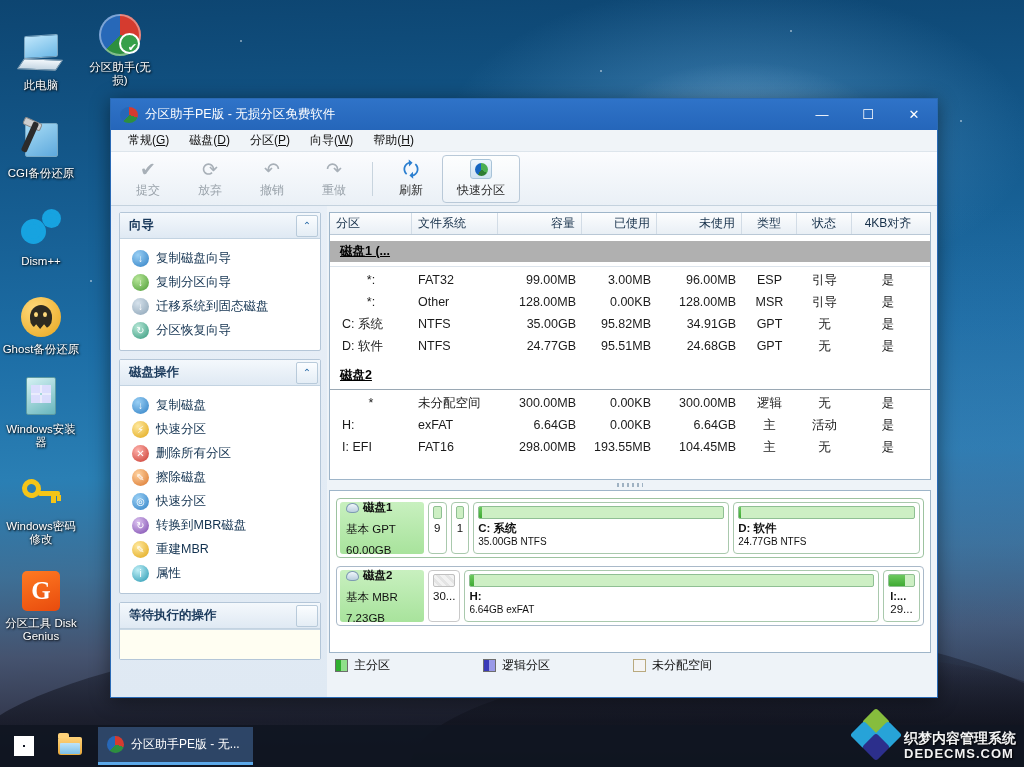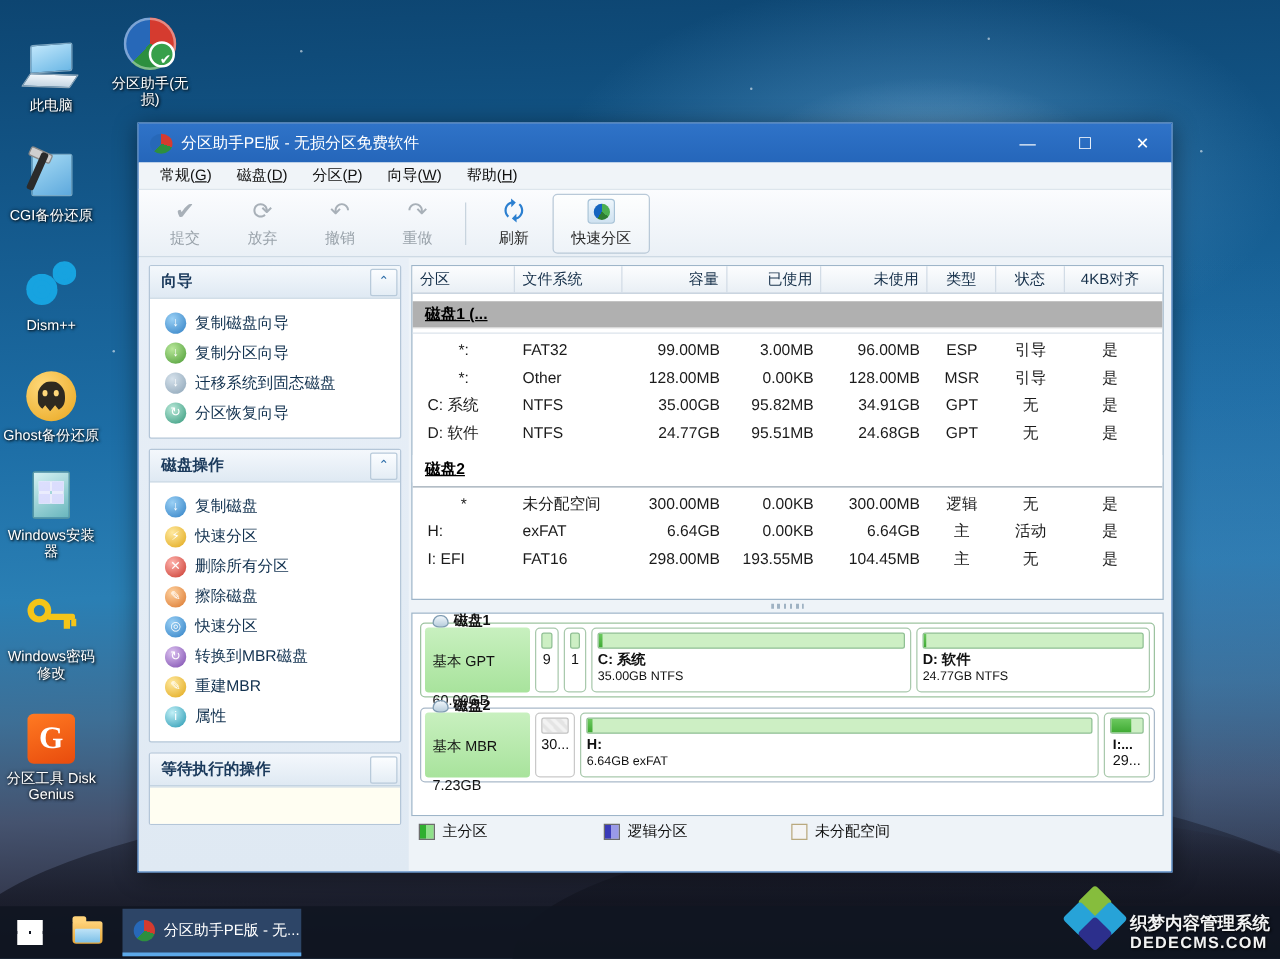--- a/index.html
+++ b/index.html
@@ -92,21 +92,21 @@
     background:
       linear-gradient(90deg,#fff 0 46%,transparent 46% 54%,#fff 54% 100%),
       linear-gradient(180deg,#fff 0 44%,transparent 44% 56%,#fff 56% 100%);
     background-blend-mode: multiply;
   }
   #explorer-button { width:44px; height:42px; display:flex; align-items:center; justify-content:center; }
   .folder-ico { width:24px; height:18px; background:linear-gradient(180deg,#ffd37a,#e8a83a); border-radius:2px 2px 3px 3px; position:relative; }
   .folder-ico::before { content:""; position:absolute; left:0; top:-4px; width:11px; height:5px; background:#ffd37a; border-radius:2px 2px 0 0; }
   .folder-ico::after { content:""; position:absolute; left:2px; top:6px; right:2px; bottom:1px; background:linear-gradient(180deg,#bfe3f7,#7cc0e8); border-radius:1px; }
   #task-item {
-    height:38px; margin-left:6px; padding:0 1px 0 9px;
+    height:38px; margin-left:6px; padding:0 13px 0 9px;
     display:flex; align-items:center; gap:7px;
     background:rgba(70,110,160,.55);
     border-bottom:3px solid #5ca8e8;
     color:#fff; font-size:12px; max-width:160px; white-space:nowrap; cursor:default;
   }
   .task-ico { width:17px; height:17px; border-radius:50%; flex:none;
     background:conic-gradient(#d53b2f 0 30%,#2d8f3f 30% 62%,#2768b8 62% 100%); }
 
   
   #watermark { position:absolute; right:8px; bottom:6px; display:flex; align-items:center; gap:6px; opacity:.95; }
@@ -196,21 +196,21 @@
   .td.c { justify-content:center; }
   .rowsep { height:1px; background:#dce4ec; margin:3px 0 2px; }
 
   
   #splitter { height:10px; display:flex; align-items:center; justify-content:center; flex:none; }
   #splitter .grip { width:26px; height:4px; background:repeating-linear-gradient(90deg,#9fb2c3 0 2px,transparent 2px 5px); }
 
   
   #disk-map { background:#fff; border:1px solid #9eb5c9; flex:1; padding:7px 6px; display:flex; flex-direction:column; gap:8px; min-height:0; }
   .diskbar { border:1px solid #9dc3a0; border-radius:4px; height:60px; display:flex; padding:3px; background:#fff; }
-  .disk-info { width:84px; flex:none; background:linear-gradient(180deg,#c8f0bf,#a8e39c); border-radius:3px; padding:4px 6px; display:flex; flex-direction:column; justify-content:center; gap:18px; }
+  .disk-info { width:84px; flex:none; background:linear-gradient(180deg,#c8f0bf,#a8e39c); border-radius:3px; padding:4px 6px; display:flex; flex-direction:column; justify-content:center; gap:7px; }
   .disk-info .dtitle { display:flex; align-items:center; gap:4px; }
   .disk-ico { width:13px; height:10px; border-radius:50% 50% 45% 45%/70% 70% 40% 40%; background:linear-gradient(180deg,#f0f6fb,#b9cedd); border:1px solid #7e9bb2; flex:none; }
   .disk-info .dname { font-size:11.5px; font-weight:bold; color:#111; }
   .disk-info .dline { font-size:11.5px; color:#111; }
   .parts { flex:1; display:flex; gap:4px; margin-left:4px; min-width:0; }
   .part { border:1px solid #a9c9ad; border-radius:4px; background:#fff; padding:3px 4px 2px; display:flex; flex-direction:column; min-width:0; overflow:hidden; }
   .part .usebar { height:13px; border:1px solid #8fbf93; border-radius:2px; background:#cdefc4; position:relative; overflow:hidden; flex:none; }
   .part .usebar i { display:block; height:100%; background:linear-gradient(180deg,#6cc95f,#3faa33); }
   .part.unalloc { border-color:#c9c9c9; }
   .part.unalloc .usebar { border-color:#c0c0c0; background:repeating-linear-gradient(45deg,#f2f2f2 0 3px,#e4e4e4 3px 6px); }

